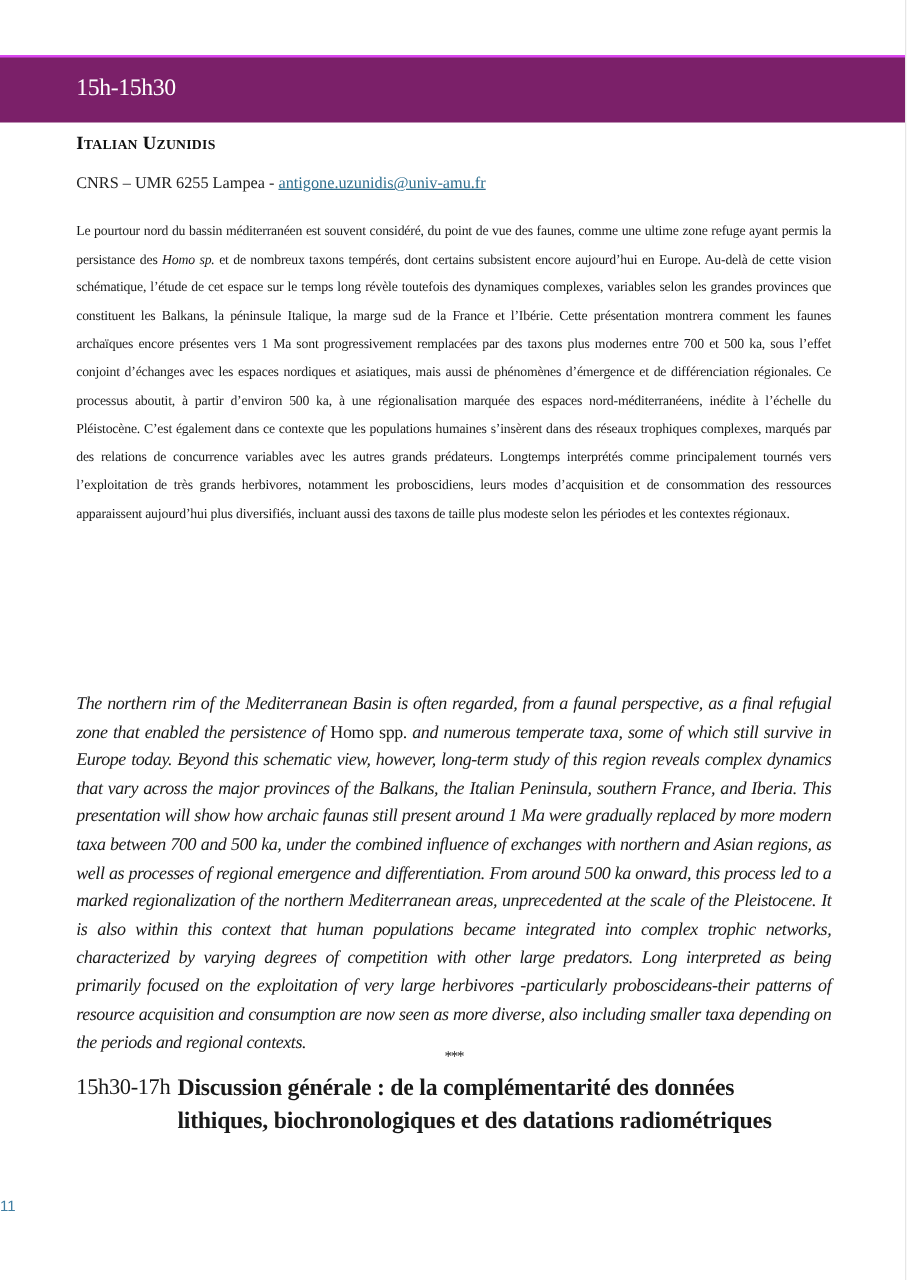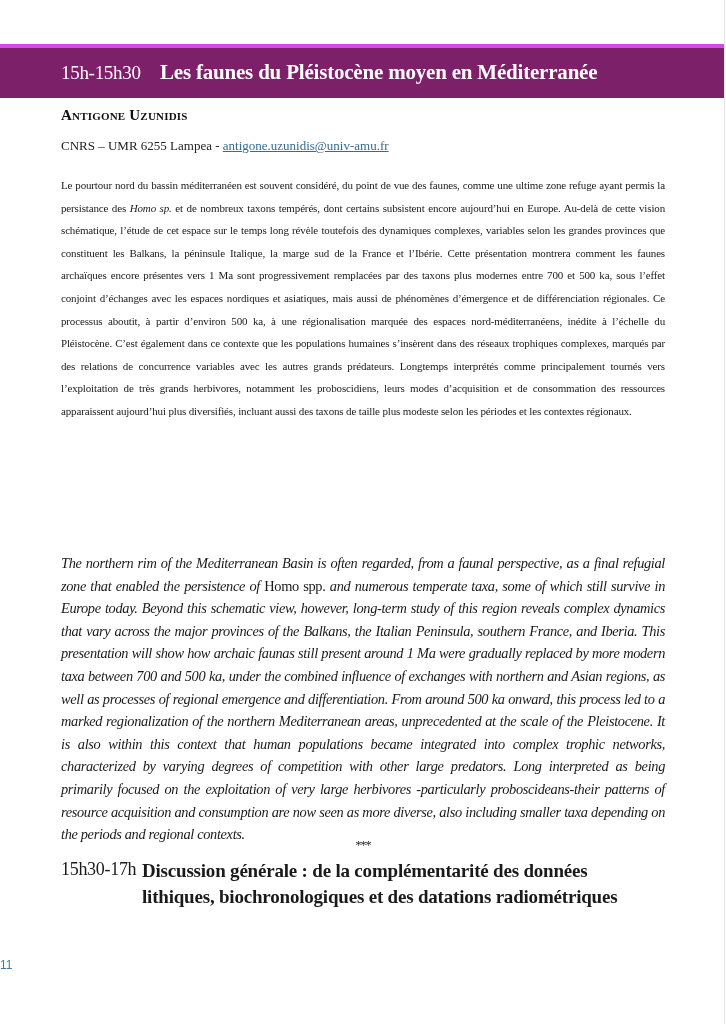--- a/index.html
+++ b/index.html
@@ -23,21 +23,21 @@
       height: 1024px;
       background: #e6e6e6;
     }
     .session-bar {
       position: absolute;
       top: 44px;
       left: 0;
       width: 724px;
       height: 54px;
       background: #7b2069;
-      border-top: 4px solid #d946ef;
+      border-top: 2px solid #d946ef;
       box-sizing: border-box;
     }
     .session-bar .time {
       position: absolute;
       left: 61px;
       top: 14px;
       font-size: 19px;
       color: #ffffff;
       letter-spacing: -0.3px;
     }
@@ -142,24 +142,23 @@
       font-family: "Liberation Sans", "DejaVu Sans", sans-serif;
     }
   </style>
 </head>
 <body>
 
 <div class="page-edge"></div>
 
 <div class="session-bar">
   <span class="time">15h-15h30</span>
-  <span class="title">Les faunes du Pléistocène moyen en Méditerranée</span>
 </div>
 
-<div class="author">Antigone Uzunidis</div>
+<div class="author">Italian Uzunidis</div>
 
 <div class="affiliation">
   <span>CNRS – UMR 6255 Lampea - </span><a href="mailto:antigone.uzunidis@univ-amu.fr">antigone.uzunidis@univ-amu.fr</a>
 </div>
 
 <p class="abstract-fr"><span>Le pourtour nord du bassin méditerranéen est souvent considéré, du point de vue des faunes, comme une ultime zone refuge ayant permis la persistance des </span><i>Homo sp.</i><span> et de nombreux taxons tempérés, dont certains subsistent encore aujourd’hui en Europe. Au-delà de cette vision schématique, l’étude de cet espace sur le temps long révèle toutefois des dynamiques complexes, variables selon les grandes provinces que constituent les Balkans, la péninsule Italique, la marge sud de la France et l’Ibérie. Cette présentation montrera comment les faunes archaïques encore présentes vers 1 Ma sont progressivement remplacées par des taxons plus modernes entre 700 et 500 ka, sous l’effet conjoint d’échanges avec les espaces nordiques et asiatiques, mais aussi de phénomènes d’émergence et de différenciation régionales. Ce processus aboutit, à partir d’environ 500 ka, à une régionalisation marquée des espaces nord-méditerranéens, inédite à l’échelle du Pléistocène. C’est également dans ce contexte que les populations humaines s’insèrent dans des réseaux trophiques complexes, marqués par des relations de concurrence variables avec les autres grands prédateurs. Longtemps interprétés comme principalement tournés vers l’exploitation de très grands herbivores, notamment les proboscidiens, leurs modes d’acquisition et de consommation des ressources apparaissent aujourd’hui plus diversifiés, incluant aussi des taxons de taille plus modeste selon les périodes et les contextes régionaux.</span></p>
 
 <p class="abstract-en"><span>The northern rim of the Mediterranean Basin is often regarded, from a faunal perspective, as a final refugial zone that enabled the persistence of </span><span class="upright">Homo spp.</span><span> and numerous temperate taxa, some of which still survive in Europe today. Beyond this schematic view, however, long-term study of this region reveals complex dynamics that vary across the major provinces of the Balkans, the Italian Peninsula, southern France, and Iberia. This presentation will show how archaic faunas still present around 1 Ma were gradually replaced by more modern taxa between 700 and 500 ka, under the combined influence of exchanges with northern and Asian regions, as well as processes of regional emergence and differentiation. From around 500 ka onward, this process led to a marked regionalization of the northern Mediterranean areas, unprecedented at the scale of the Pleistocene. It is also within this context that human populations became integrated into complex trophic networks, characterized by varying degrees of competition with other large predators. Long interpreted as being primarily focused on the exploitation of very large herbivores -particularly proboscideans-their patterns of resource acquisition and consumption are now seen as more diverse, also including smaller taxa depending on the periods and regional contexts.</span></p>
 
 <div class="separator">***</div>

